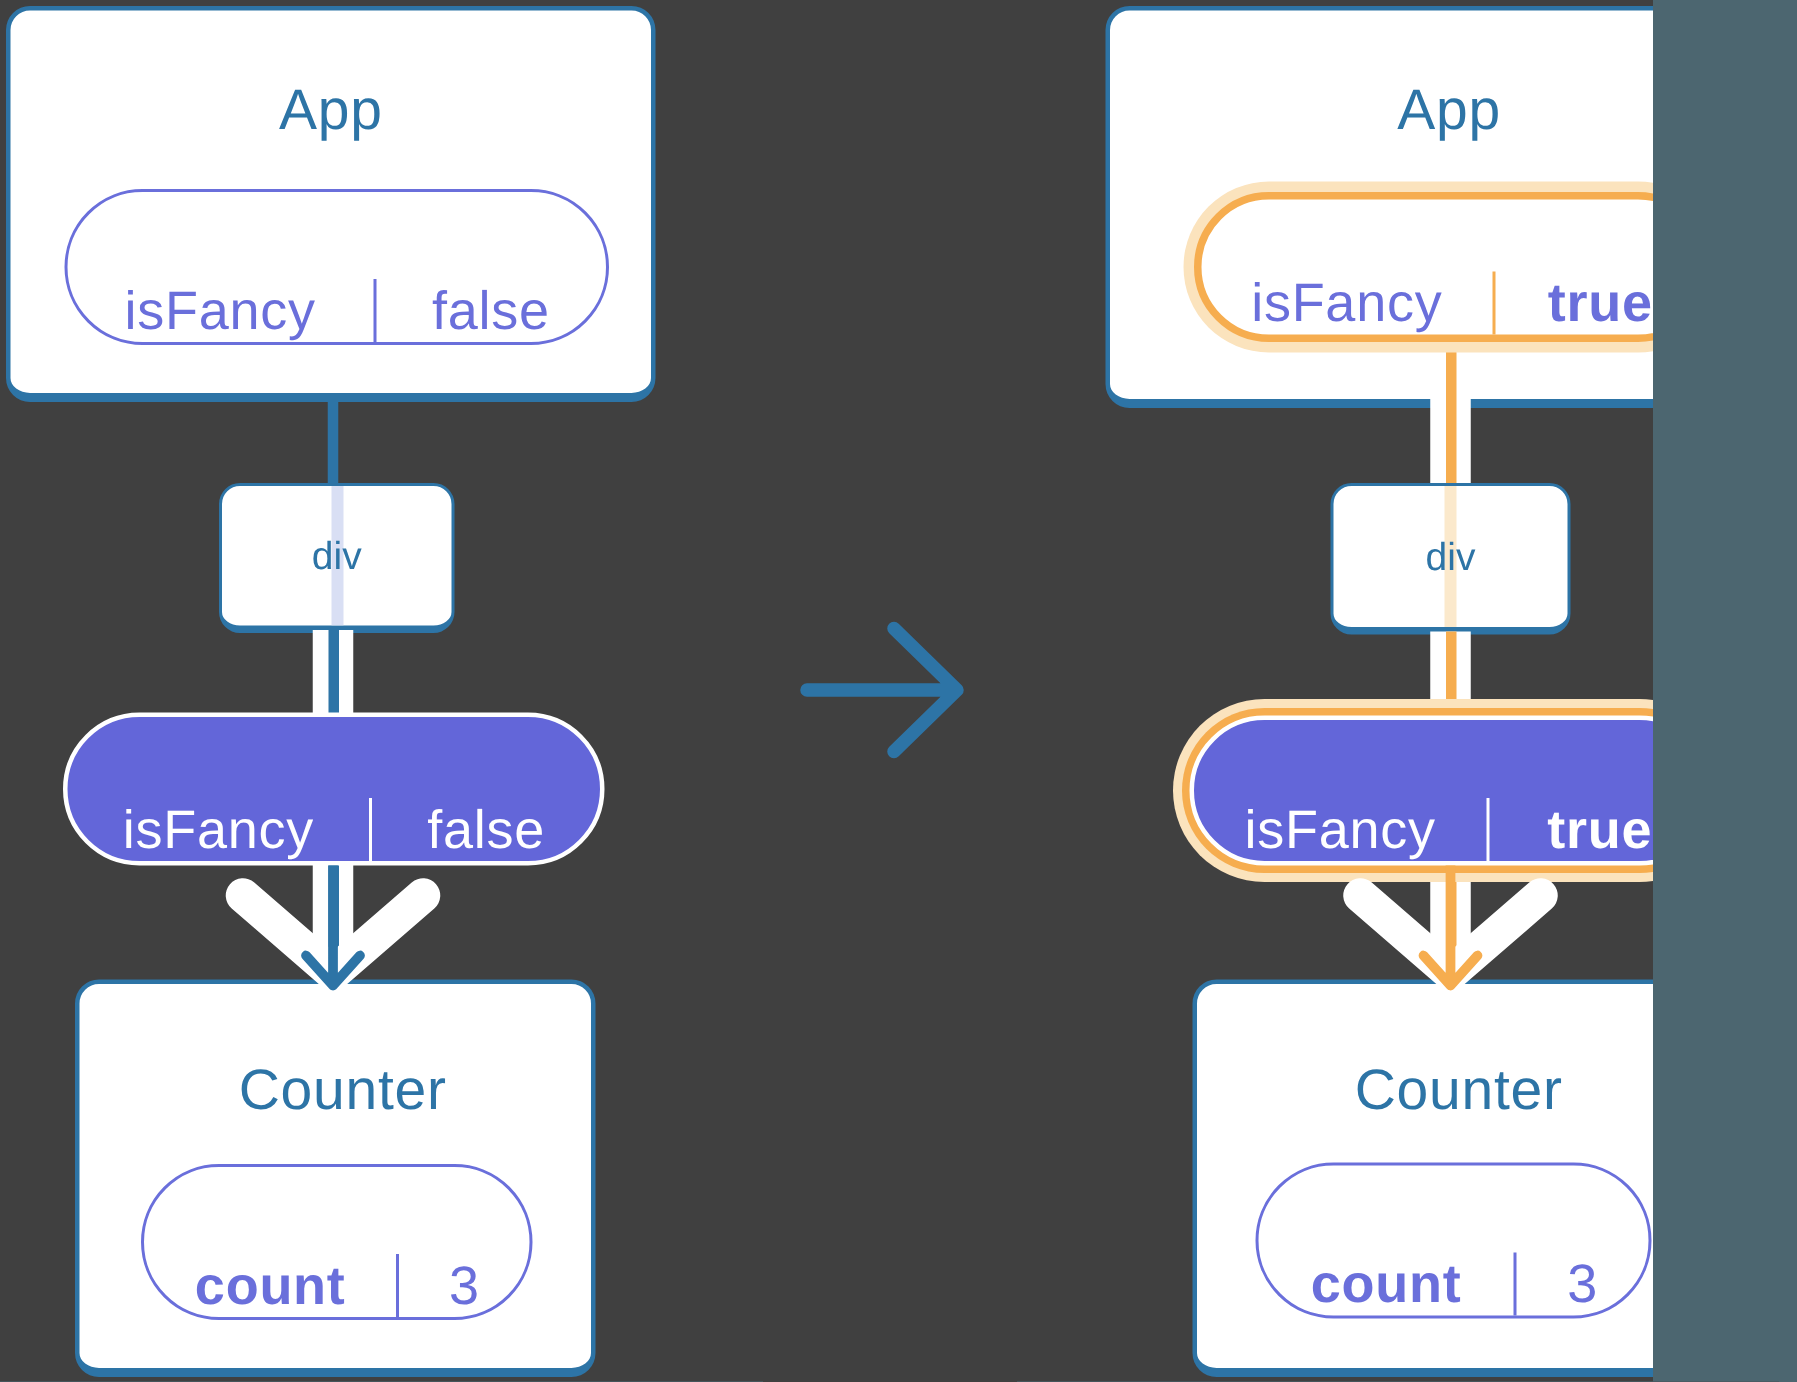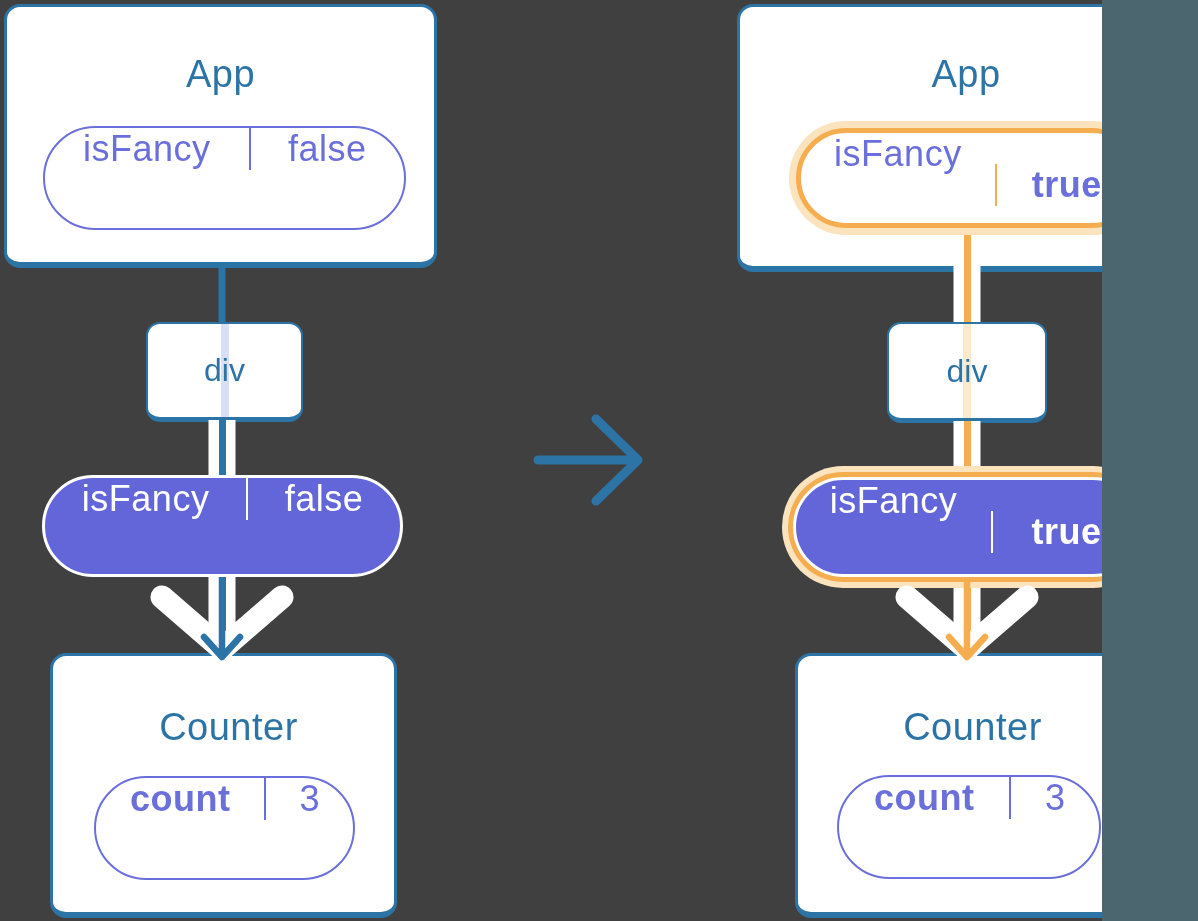--- a/index.html
+++ b/index.html
@@ -19,31 +19,31 @@
   .card-title{
     text-align:center;font-size:38px;color:#2D74A6;font-weight:500;letter-spacing:.5px;
   }
   .card-app .card-title{margin-top:46px;}
   .card-counter .card-title{margin-top:50px;margin-left:10px;}
 
   
   .node-div{
     position:absolute;background:#fff;border:2.5px solid #2D74A6;border-bottom-width:5px;
     border-radius:14px;display:flex;align-items:center;justify-content:center;
-    font-size:32px;color:#2D74A6;box-sizing:border-box;z-index:2;overflow:hidden;
+    font-size:26px;color:#2D74A6;box-sizing:border-box;z-index:2;overflow:hidden;
   }
   .node-div::before{
     content:"";position:absolute;left:50%;top:0;bottom:0;width:8px;
     transform:translateX(-50%);background:var(--through);
   }
   .node-div span{position:relative;z-index:1;}
 
   
   .pill{
-    position:absolute;display:flex;align-items:flex-start;border-radius:999px;
+    position:absolute;display:flex;align-items:flex-end;border-radius:999px;
     box-sizing:border-box;z-index:4;
   }
   .pill .cell{display:flex;align-items:center;justify-content:center;font-size:36px;letter-spacing:.5px;}
   .pill .name{width:57%;}
   .pill .value{width:43%;}
   .counter-pill .name{width:66%;font-weight:bold;}
   .counter-pill .value{width:34%;}
   .pill-outline{background:#fff;border:2.5px solid #6A6FDB;color:#6A6FDB;}
   .pill-outline .value{border-left:2px solid #6A6FDB;}
   .pill-solid{background:#6366D9;border:3px solid #fff;color:#fff;}

